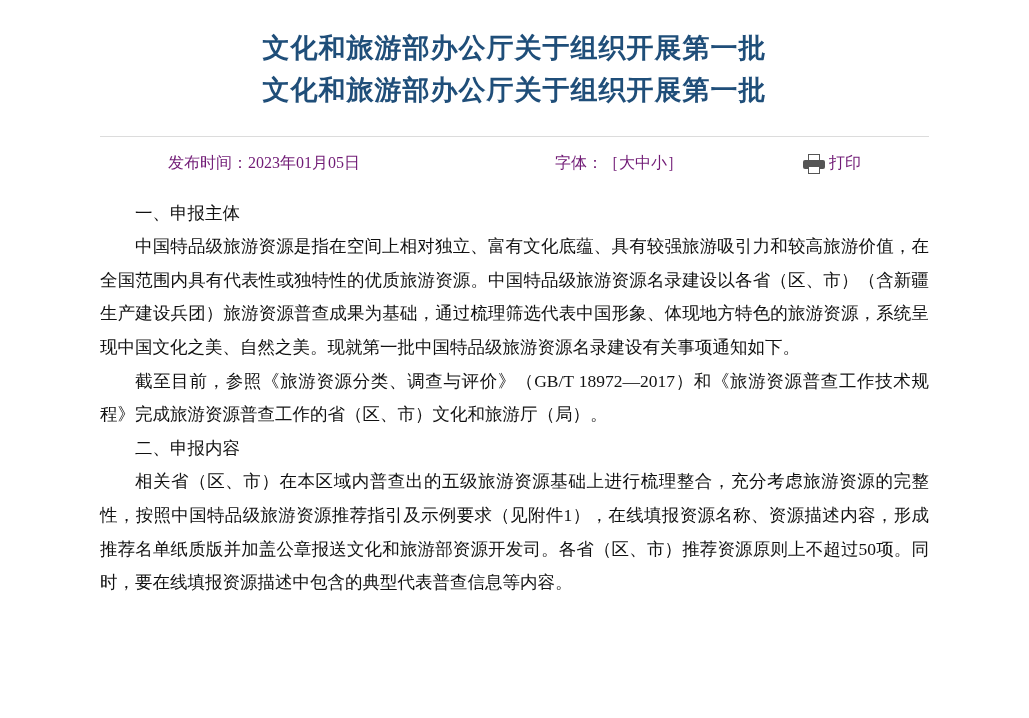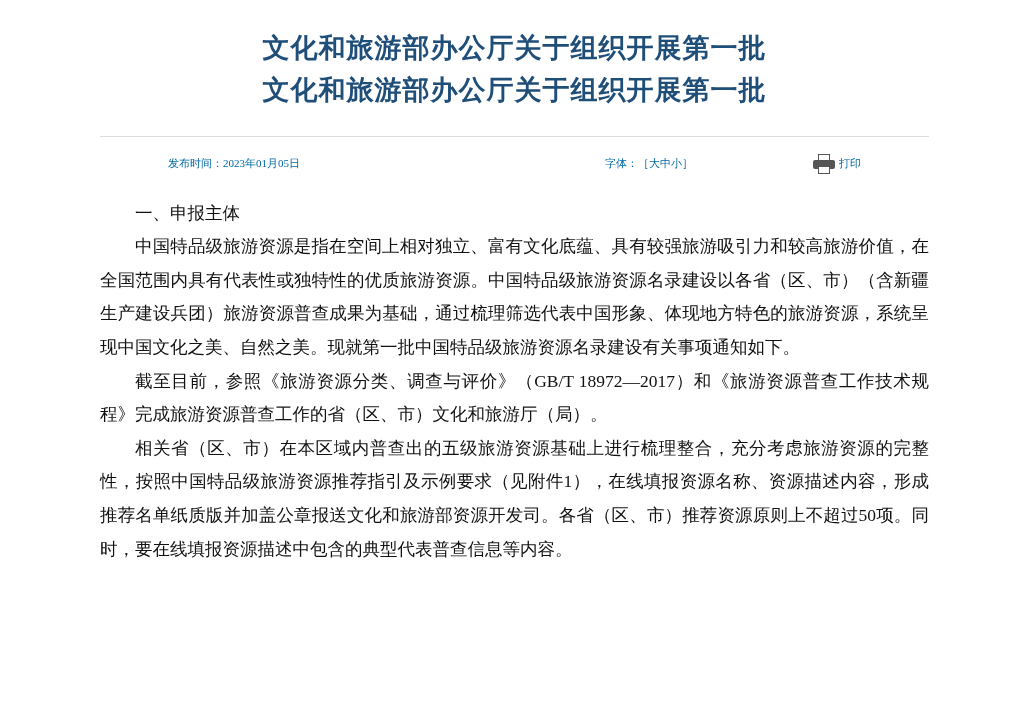--- a/index.html
+++ b/index.html
@@ -39,22 +39,22 @@
   .title-rule {
     border: 0;
     border-top: 1px solid #dcdcdc;
     margin: 24px 0 0 0;
     width: 100%;
   }
   .meta-bar {
     display: flex;
     align-items: center;
     height: 54px;
-    font-size: 11px;
-    color: #0369a1;
+    font-size: 16px;
+    color: #701a75;
     padding: 0 68px 0 68px;
     box-sizing: border-box;
   }
   .meta-publish {
     flex: 0 0 auto;
     white-space: nowrap;
   }
   .meta-spacer-1 { flex: 1 1 auto; }
   .meta-fontsize {
     flex: 0 0 auto;
@@ -144,16 +144,17 @@
         <span class="pout"></span>
       </span>
       <span>打印</span>
     </span>
   </div>
 
   <div class="content">
     <p class="indent">一、申报主体</p>
     <p class="indent">中国特品级旅游资源是指在空间上相对独立、富有文化底蕴、具有较强旅游吸引力和较高旅游价值，在全国范围内具有代表性或独特性的优质旅游资源。中国特品级旅游资源名录建设以各省（区、市）（含新疆生产建设兵团）旅游资源普查成果为基础，通过梳理筛选代表中国形象、体现地方特色的旅游资源，系统呈现中国文化之美、自然之美。现就第一批中国特品级旅游资源名录建设有关事项通知如下。</p>
     <p class="indent">截至目前，参照《旅游资源分类、调查与评价》（GB/T 18972—2017）和《旅游资源普查工作技术规程》完成旅游资源普查工作的省（区、市）文化和旅游厅（局）。</p>
+    <p class="indent">二、申报内容</p>
     <p class="indent">相关省（区、市）在本区域内普查出的五级旅游资源基础上进行梳理整合，充分考虑旅游资源的完整性，按照中国特品级旅游资源推荐指引及示例要求（见附件1），在线填报资源名称、资源描述内容，形成推荐名单纸质版并加盖公章报送文化和旅游部资源开发司。各省（区、市）推荐资源原则上不超过50项。同时，要在线填报资源描述中包含的典型代表普查信息等内容。</p>
   </div>
 
 </div>
 
 </body></html>

